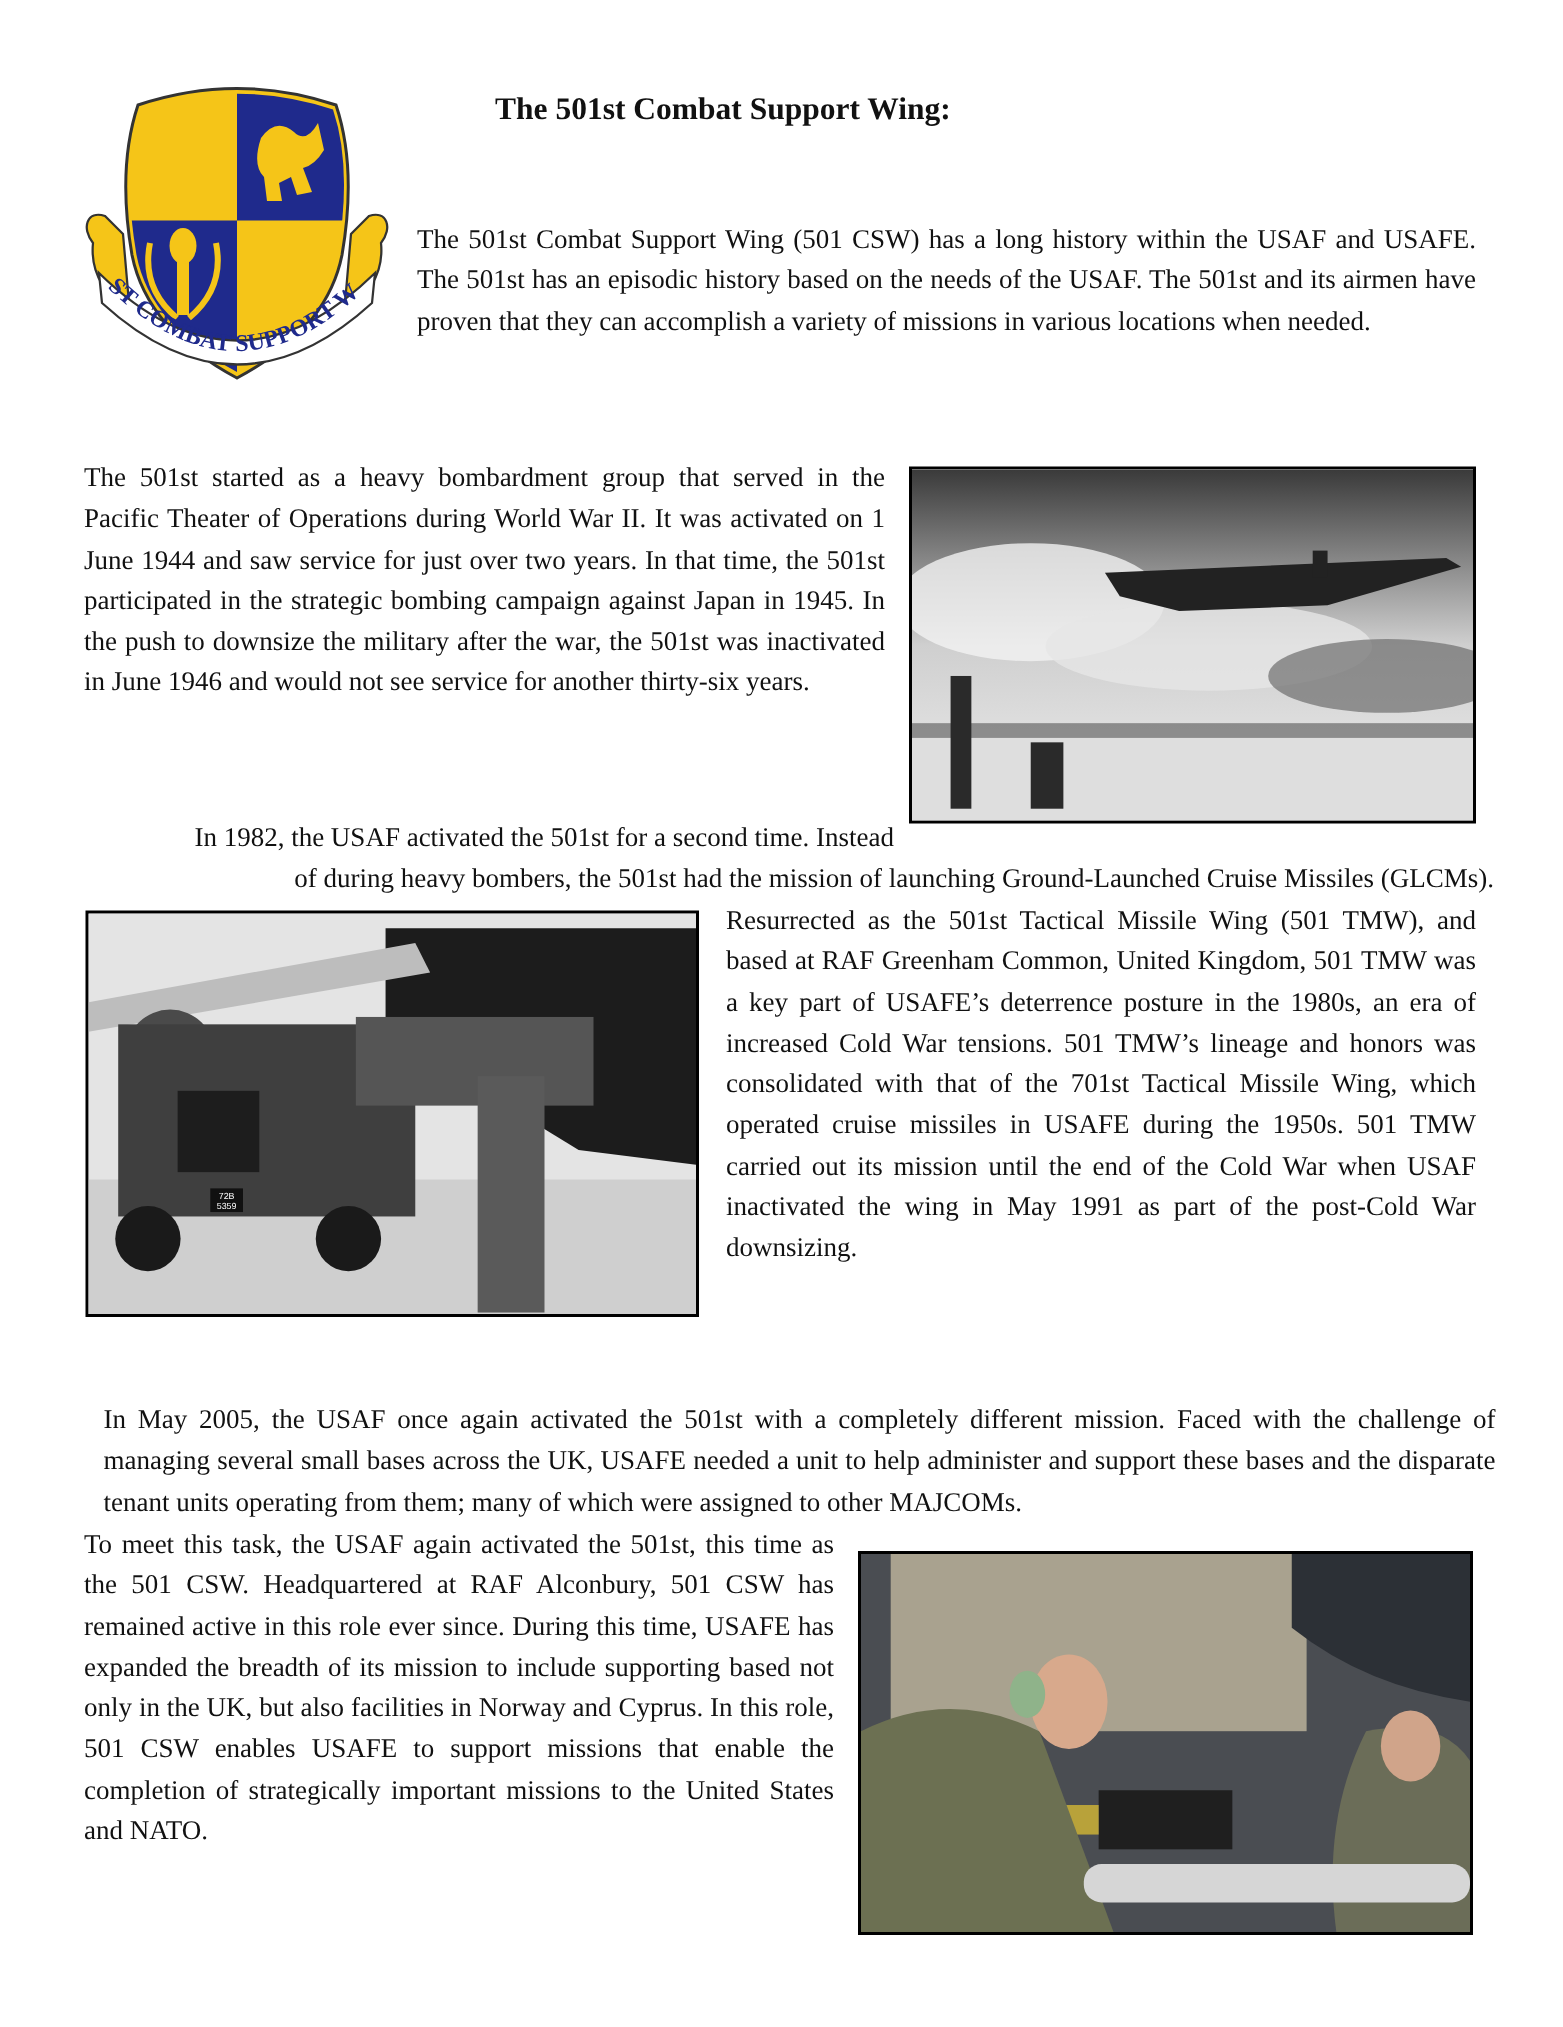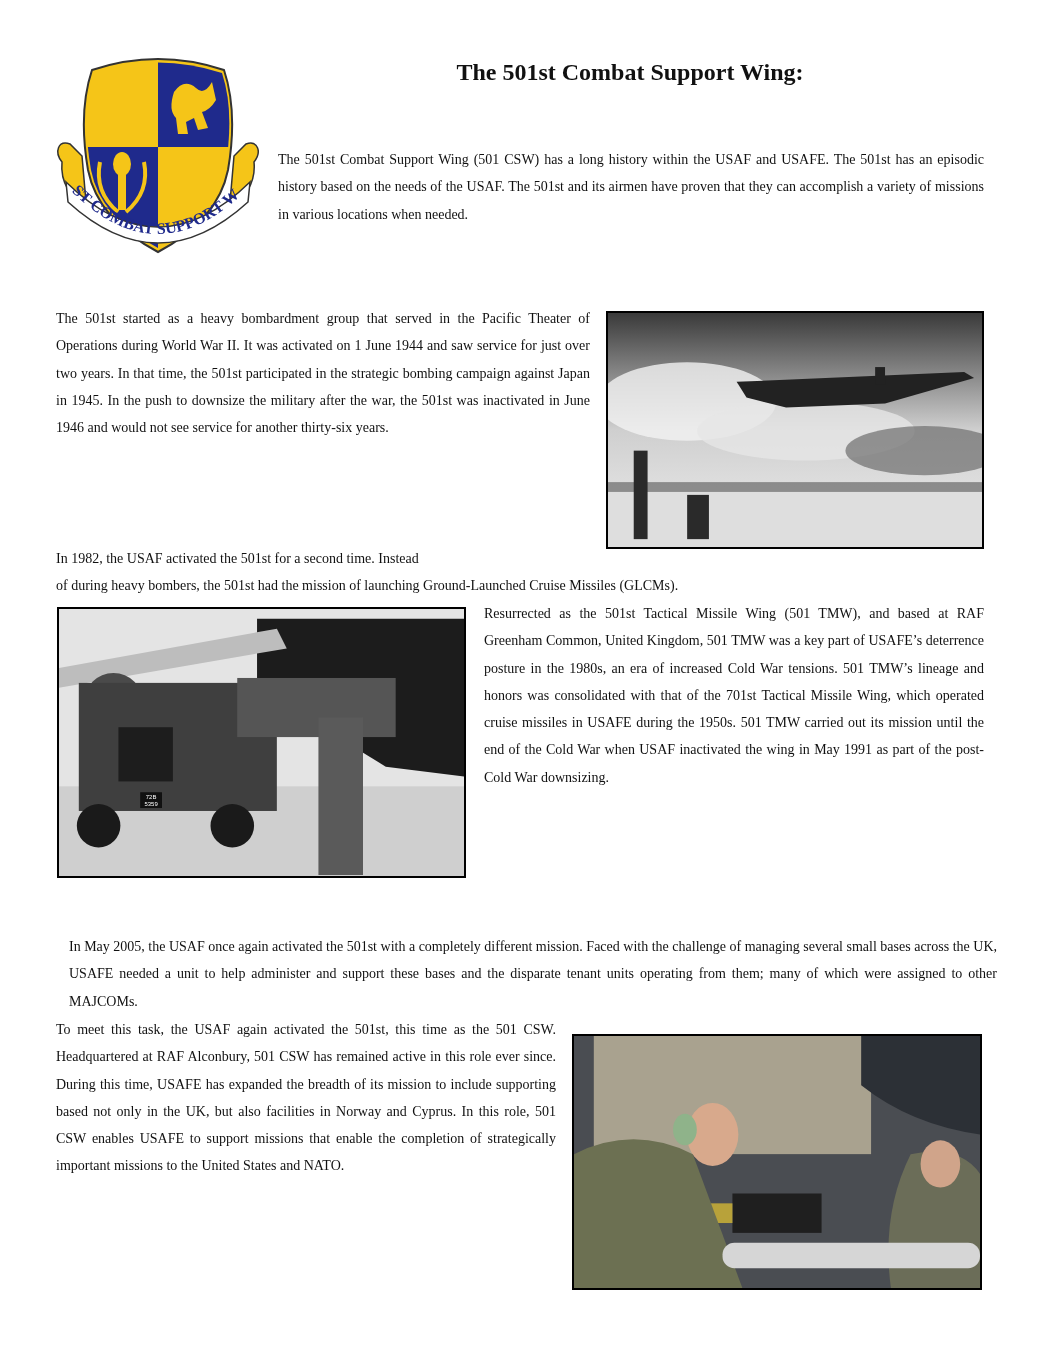--- a/index.html
+++ b/index.html
@@ -1,22 +1,22 @@
 <!DOCTYPE html>
 <html><head>
 <meta charset="utf-8">
 <style>
   html, body { margin: 0; padding: 0; background: #ffffff; }
   body { width: 1042px; height: 1351px; position: relative; overflow: hidden;
          font-family: "Liberation Serif", "DejaVu Serif", serif; color: #111; }
   .abs { position: absolute; }
-  .title { left: 330px; top: 58px; width: 600px; text-align: center; font-weight: bold;
-           font-size: 24px; line-height: 29px; }
-  .p { font-size: 14px; line-height: 27.3px; text-align: justify; margin: 0; }
-  .p.left { text-align: left; }
+  .title { left: 330px; top: 58px; width: 600px; font-weight: bold;
+           font-size: 21px; line-height: 29px; }
+  .p { font-size: 18px; line-height: 27.3px; text-align: justify; margin: 0; }
+  .p.left { text-align: right; }
   .photo { border: 2px solid #000; box-sizing: border-box; overflow: hidden; }
   .photo svg { display: block; width: 100%; height: 100%; }
 </style>
 </head>
 <body>
 
 <div class="abs" style="left:52px; top:52px; width:212px; height:210px;">
   <svg viewBox="0 0 212 210">
 
     <path d="M10 110 C2 100 6 88 18 92 L30 104 L34 150 C20 150 8 130 10 110 Z" fill="#F5C518" stroke="#333" stroke-width="1.5"></path>

